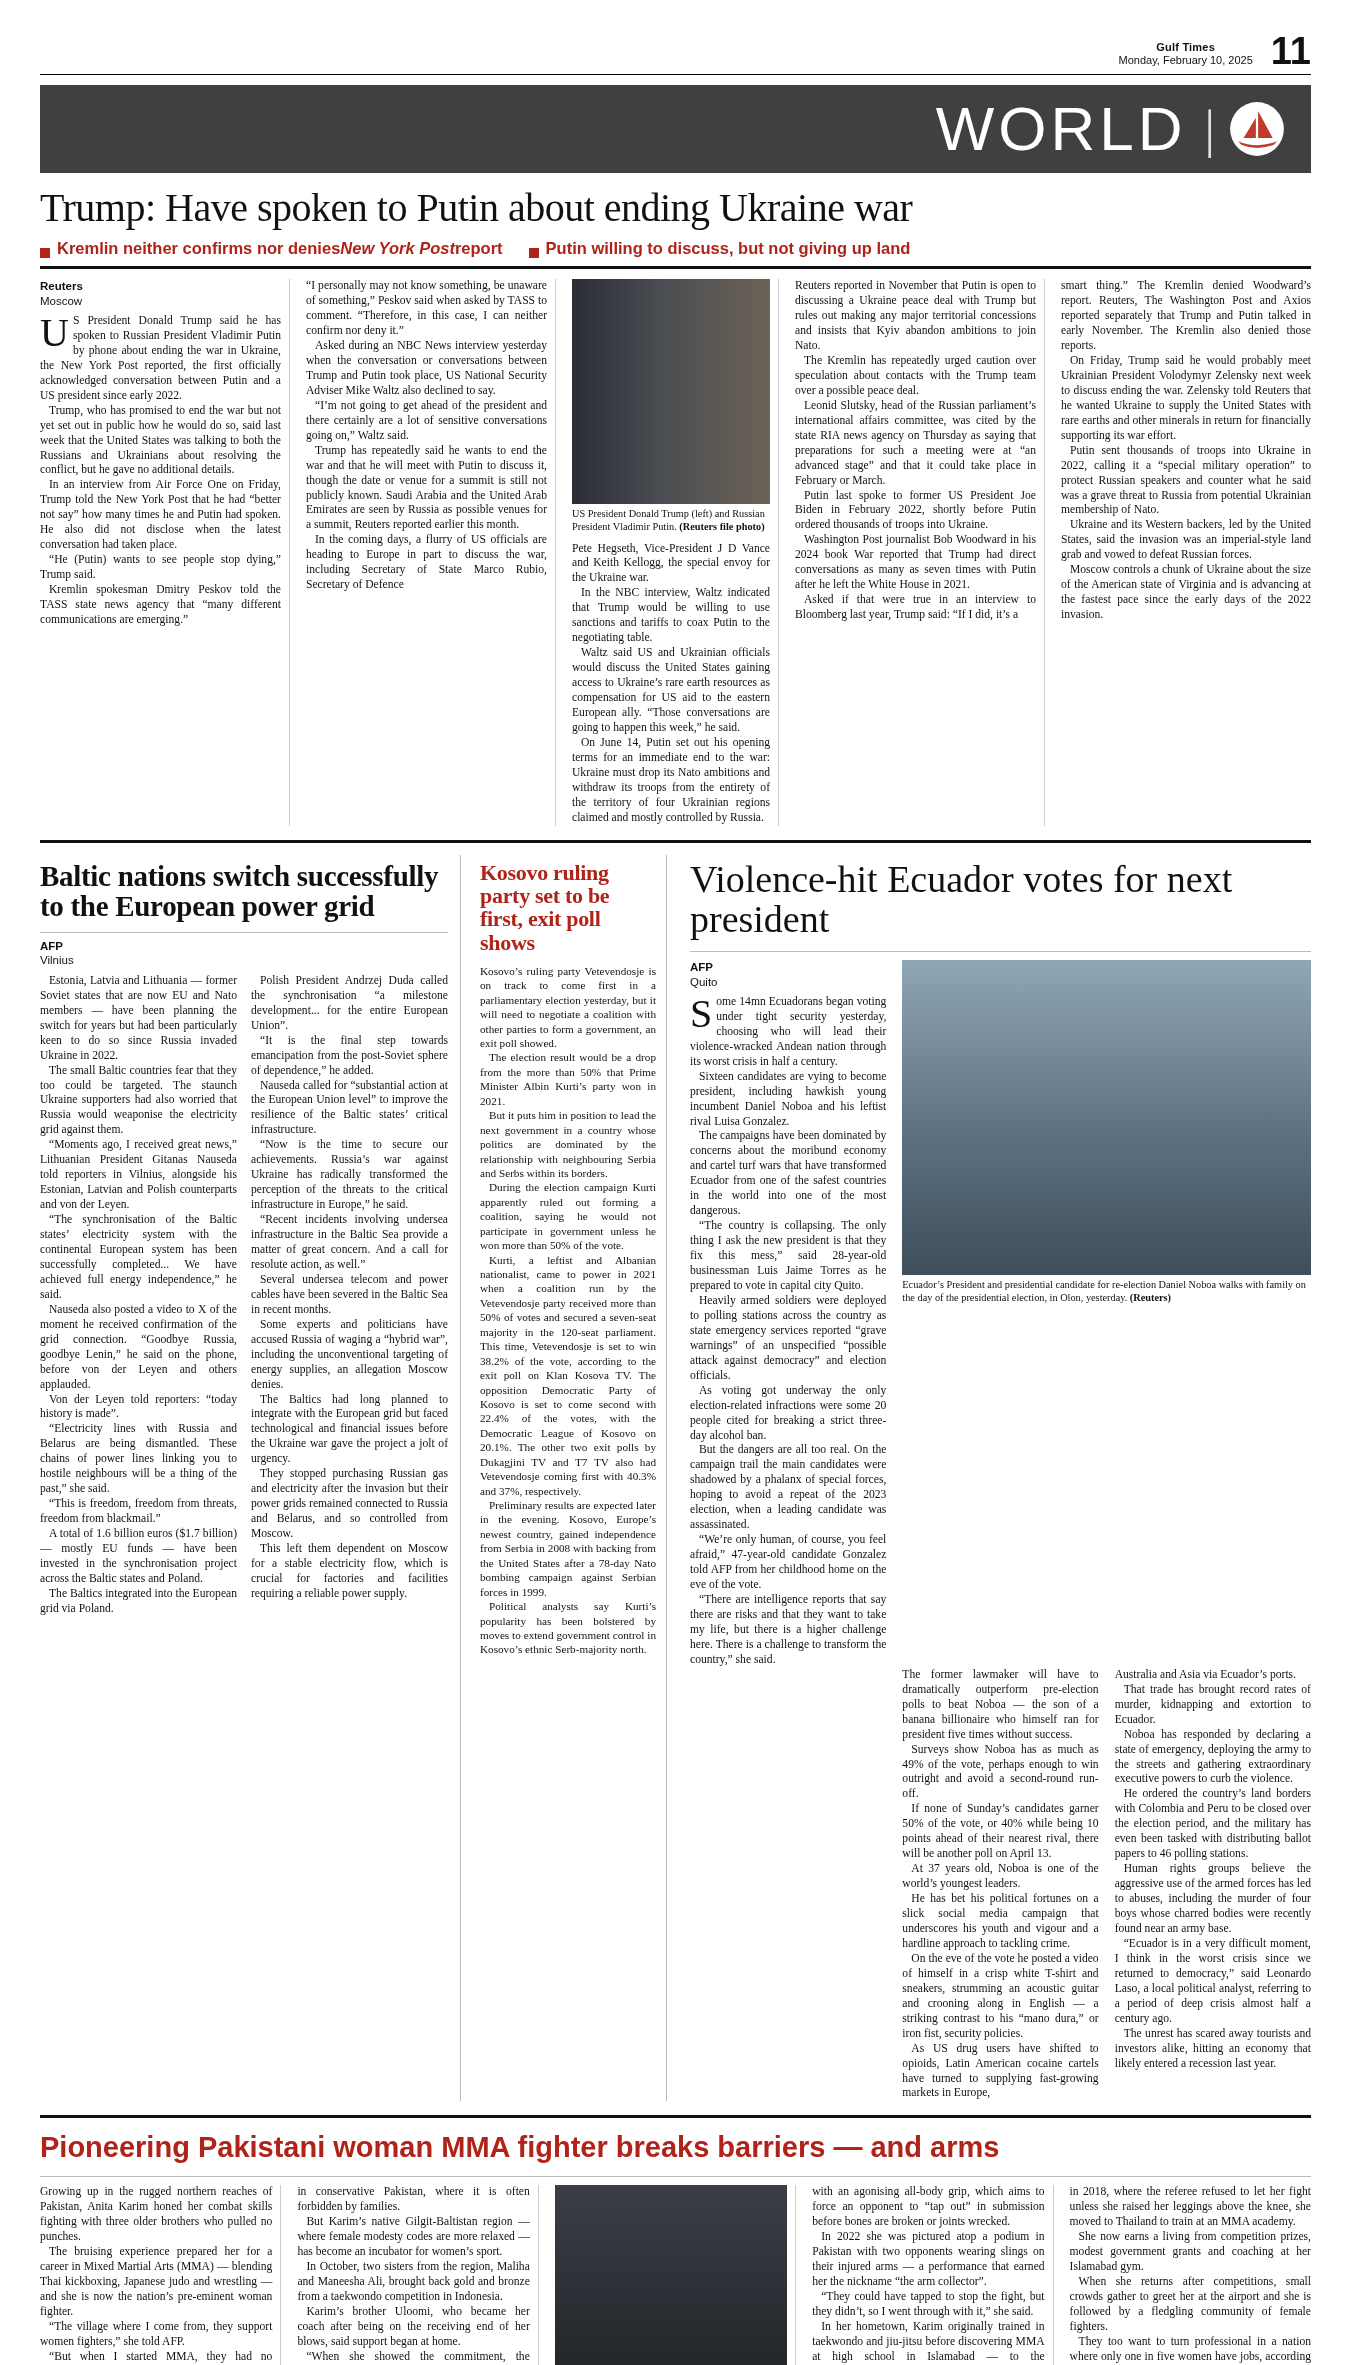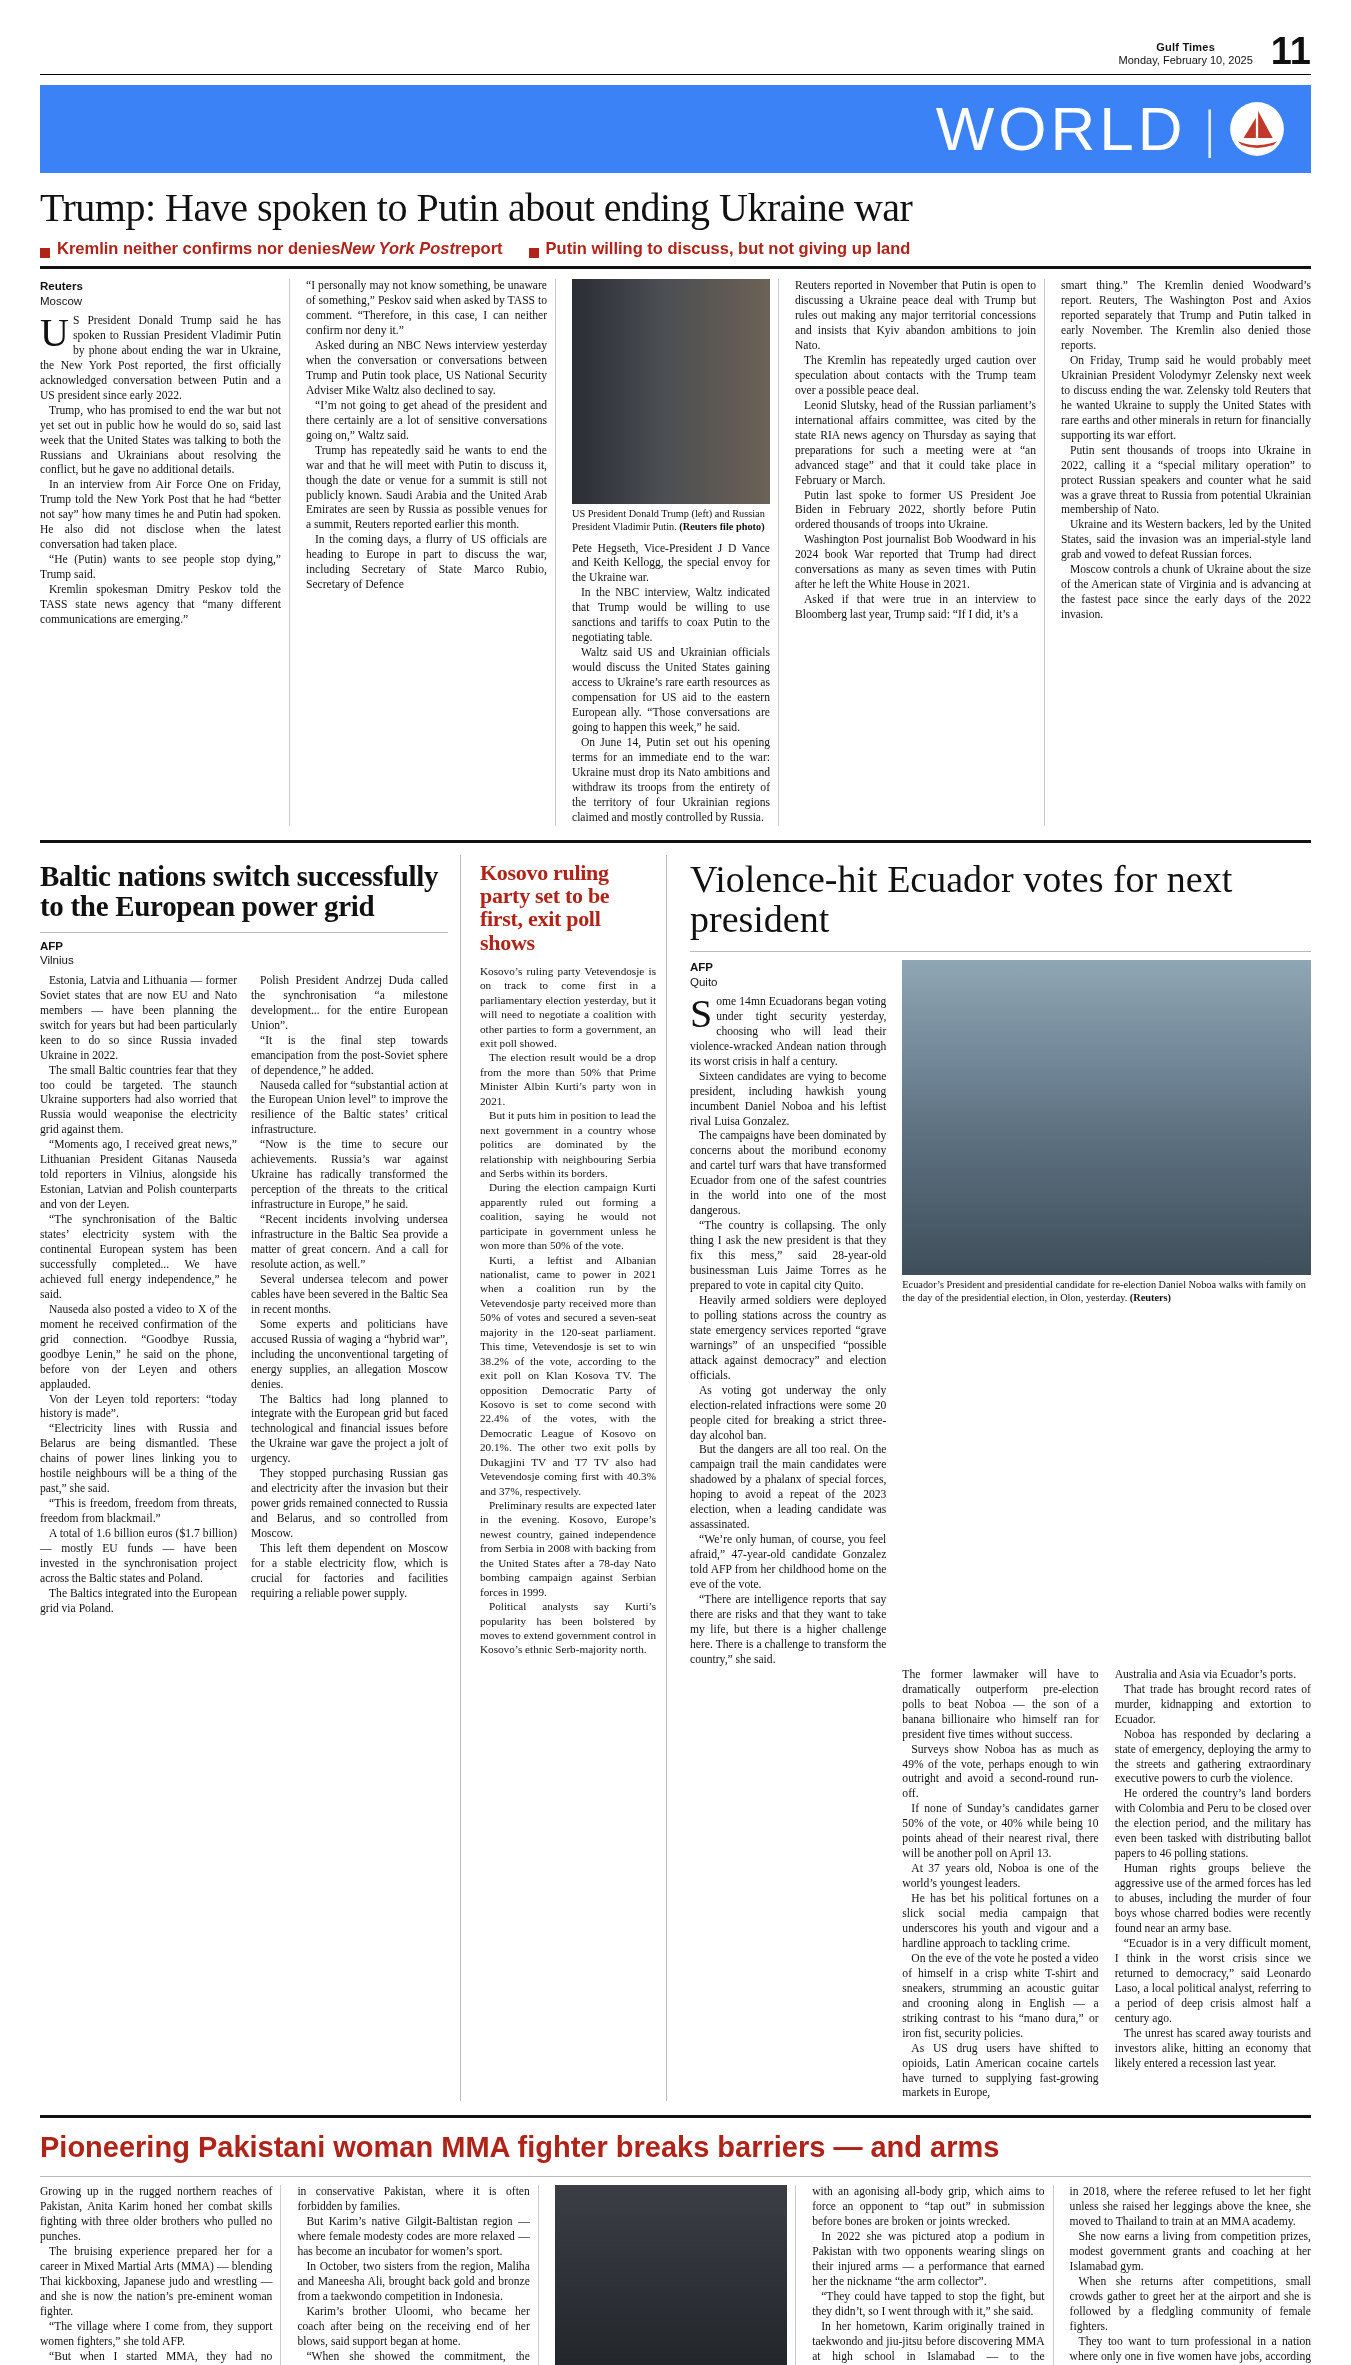--- a/index.html
+++ b/index.html
@@ -18,21 +18,21 @@
   .masthead-info { text-align:center; font-family:"Liberation Sans", sans-serif; line-height:1.25; }
   .masthead-title { font-size:11px; font-weight:bold; letter-spacing:.2px; }
   .masthead-date { font-size:11px; }
   .masthead-page { font-size:38px; font-weight:bold; font-family:"Liberation Sans", sans-serif; margin-left:18px; line-height:.9; }
   .mast-rule { border-top:1px solid #000; margin-top:6px; }
 
   
   .banner {
     margin-top:10px;
     height:88px;
-    background:#3b82f6;
+    background:#404040;
     display:flex; align-items:center; justify-content:flex-end;
     padding-right:26px;
     position:relative;
   }
   .banner-word {
     color:#fff; font-family:"Liberation Sans", sans-serif;
     font-size:62px; font-weight:normal; letter-spacing:4px;
     line-height:1;
   }
   .banner-sep { color:#fff; font-size:52px; margin:0 14px 0 18px; opacity:.85; }

